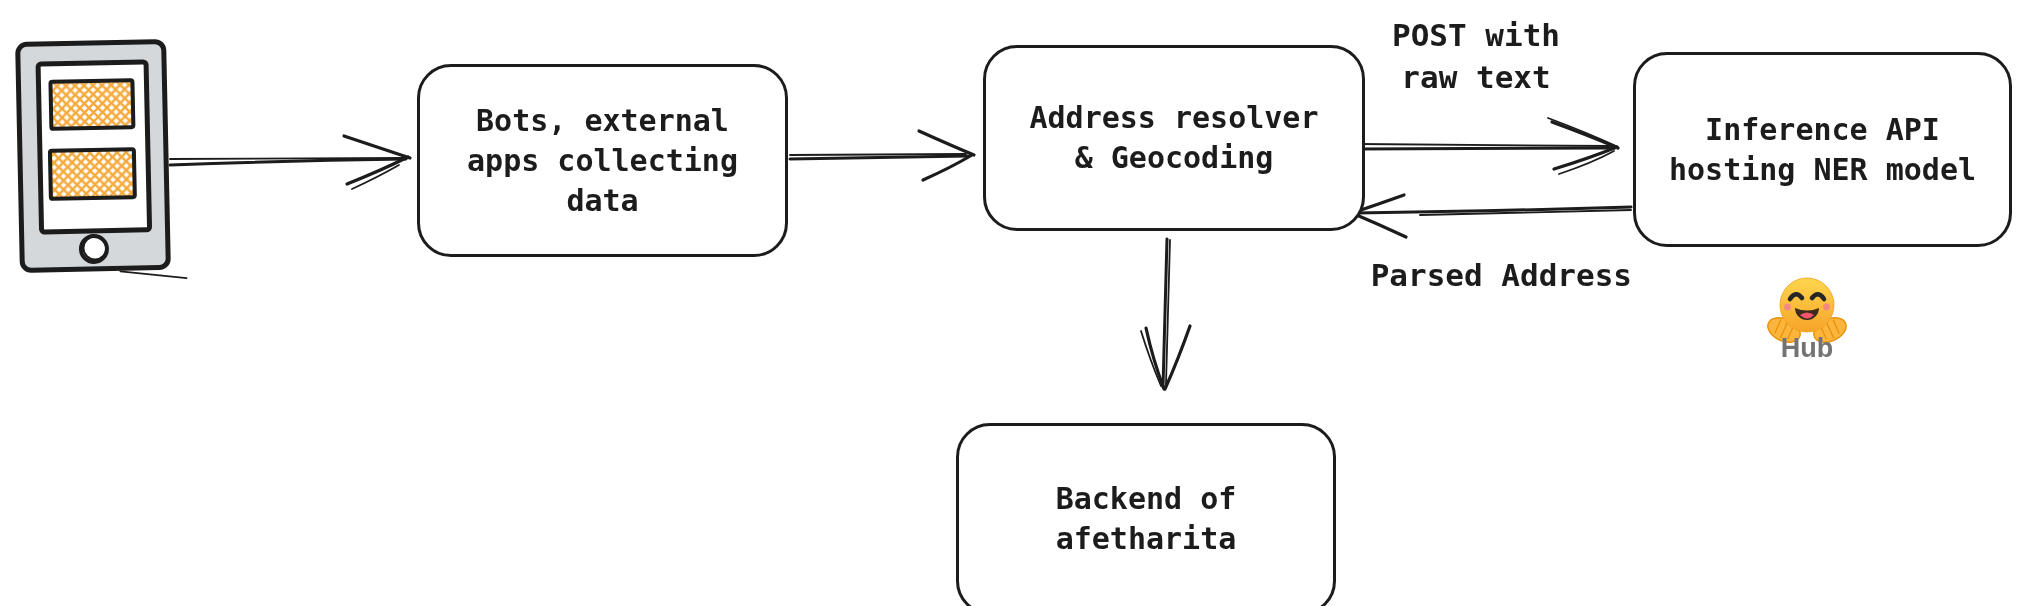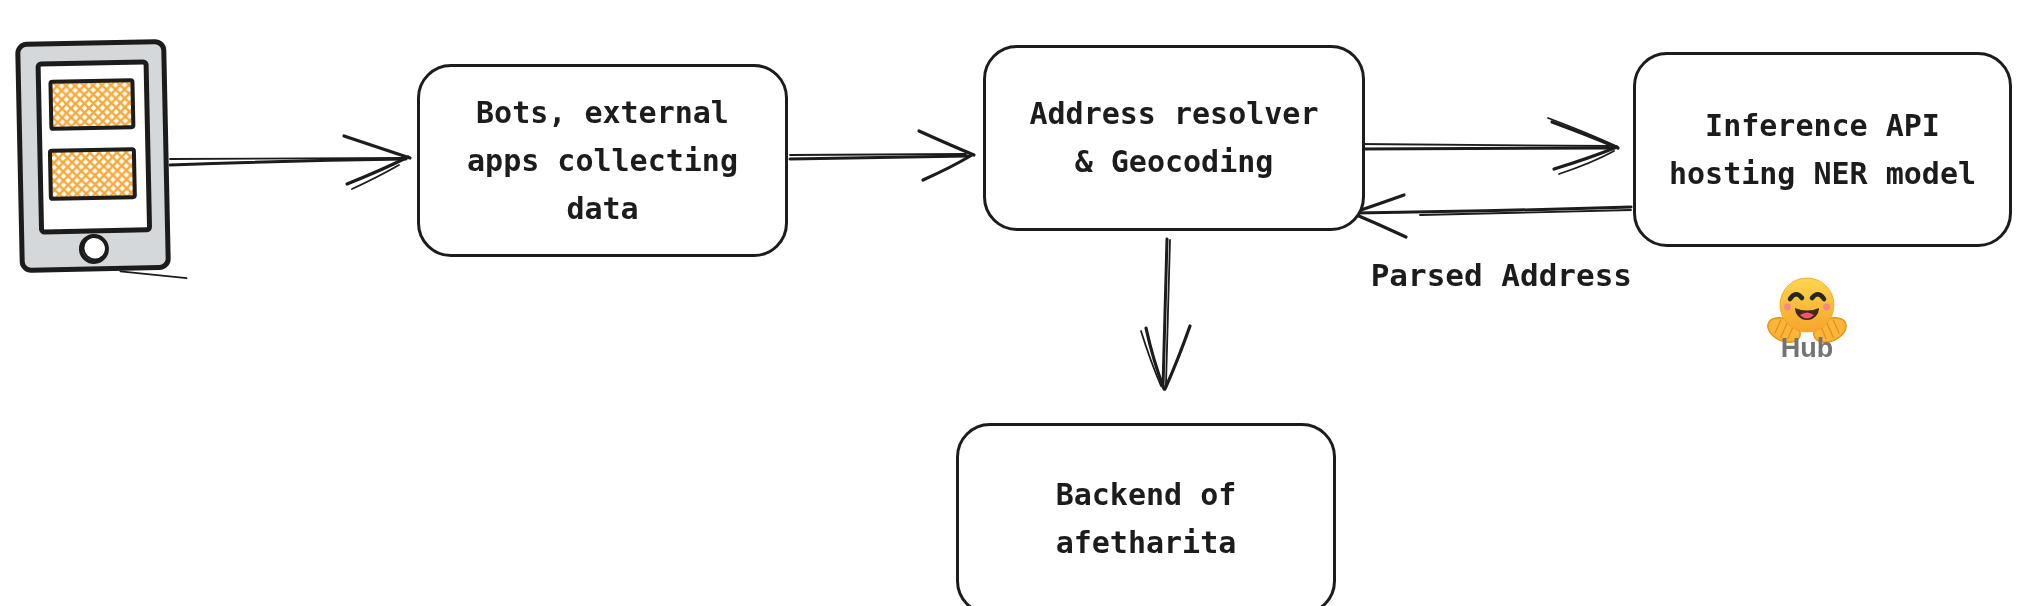--- a/index.html
+++ b/index.html
@@ -31,21 +31,21 @@
   .phone-home{fill:#ffffff;stroke:var(--ink);stroke-width:4;}
   .hatchline{stroke:var(--hatch);stroke-width:2.4;}
   .node{
     position:absolute;z-index:2;
     border:3.2px solid var(--ink);
     border-radius:34px;
     background:#ffffff;
     display:flex;align-items:center;justify-content:center;
     text-align:center;
     white-space:pre-line;
-    font-weight:700;font-size:30px;line-height:48px;
+    font-weight:700;font-size:30px;line-height:40px;
     color:var(--ink);
     box-sizing:border-box;
   }
   .edge-label{
     position:absolute;z-index:2;
     text-align:center;white-space:pre-line;
     font-weight:700;font-size:31px;line-height:42px;
     color:var(--ink);
   }
   .hub-label{
@@ -149,18 +149,20 @@
 
   <div class="node" style="left:983px;top:45px;width:382px;height:186px;">Address resolver
 &amp; Geocoding</div>
 
   <div class="node" style="left:1633px;top:52px;width:379px;height:195px;text-align:center;">Inference API
 hosting NER model</div>
 
   <div class="node" style="left:956px;top:395px;width:380px;height:192px;margin-top:28px;">Backend of
 afetharita</div>
 
+  <div class="edge-label" style="left:1366px;top:14px;width:220px;">POST with
+raw text</div>
 
   <div class="edge-label" style="left:1356px;top:254px;width:276px;text-align:right;">Parsed Address</div>
 
   <div class="hub-label" style="left:1757px;top:333px;width:100px;">Hub</div>
 
 </div>
 
 </body></html>

